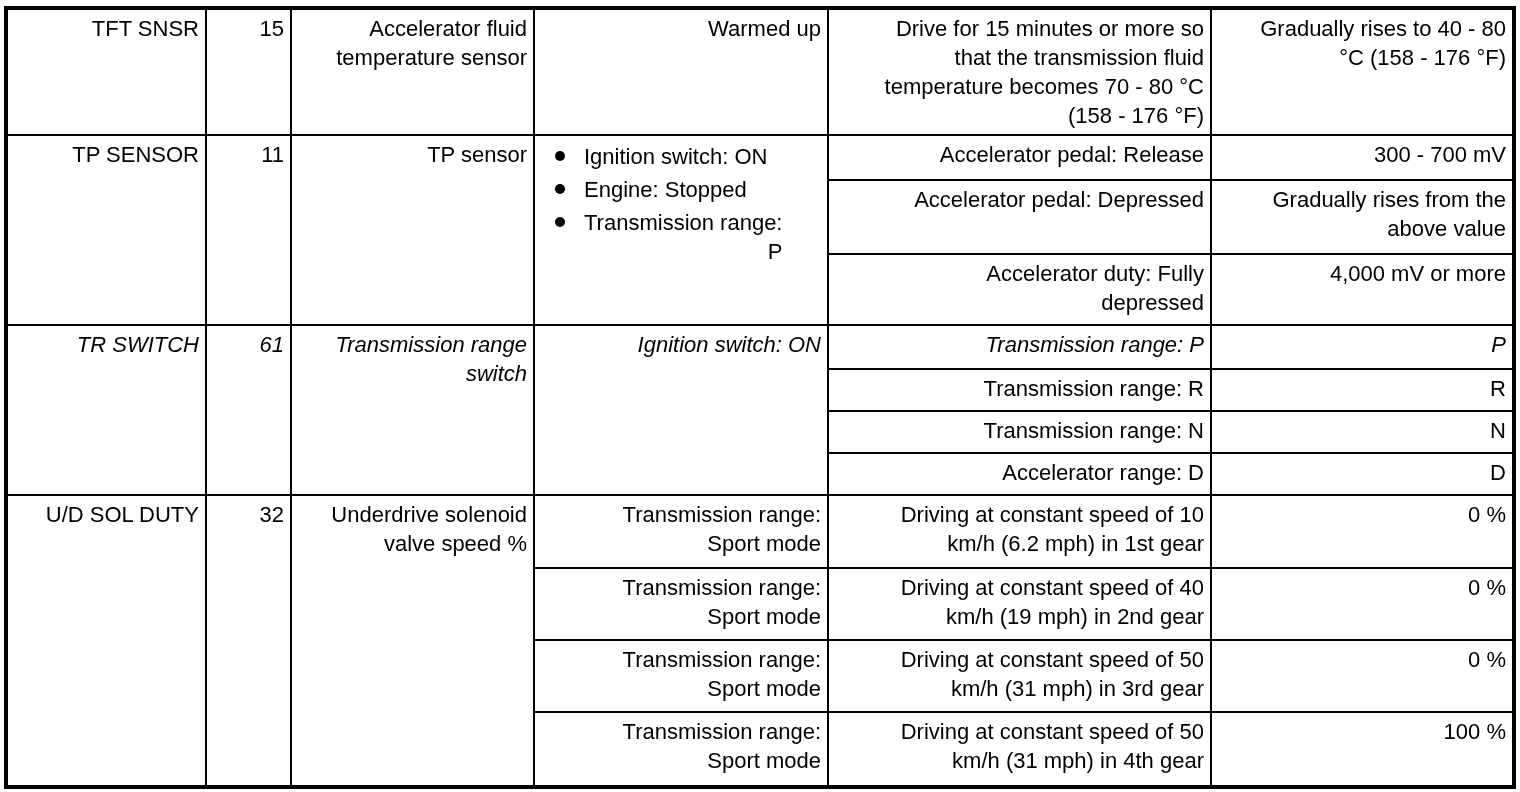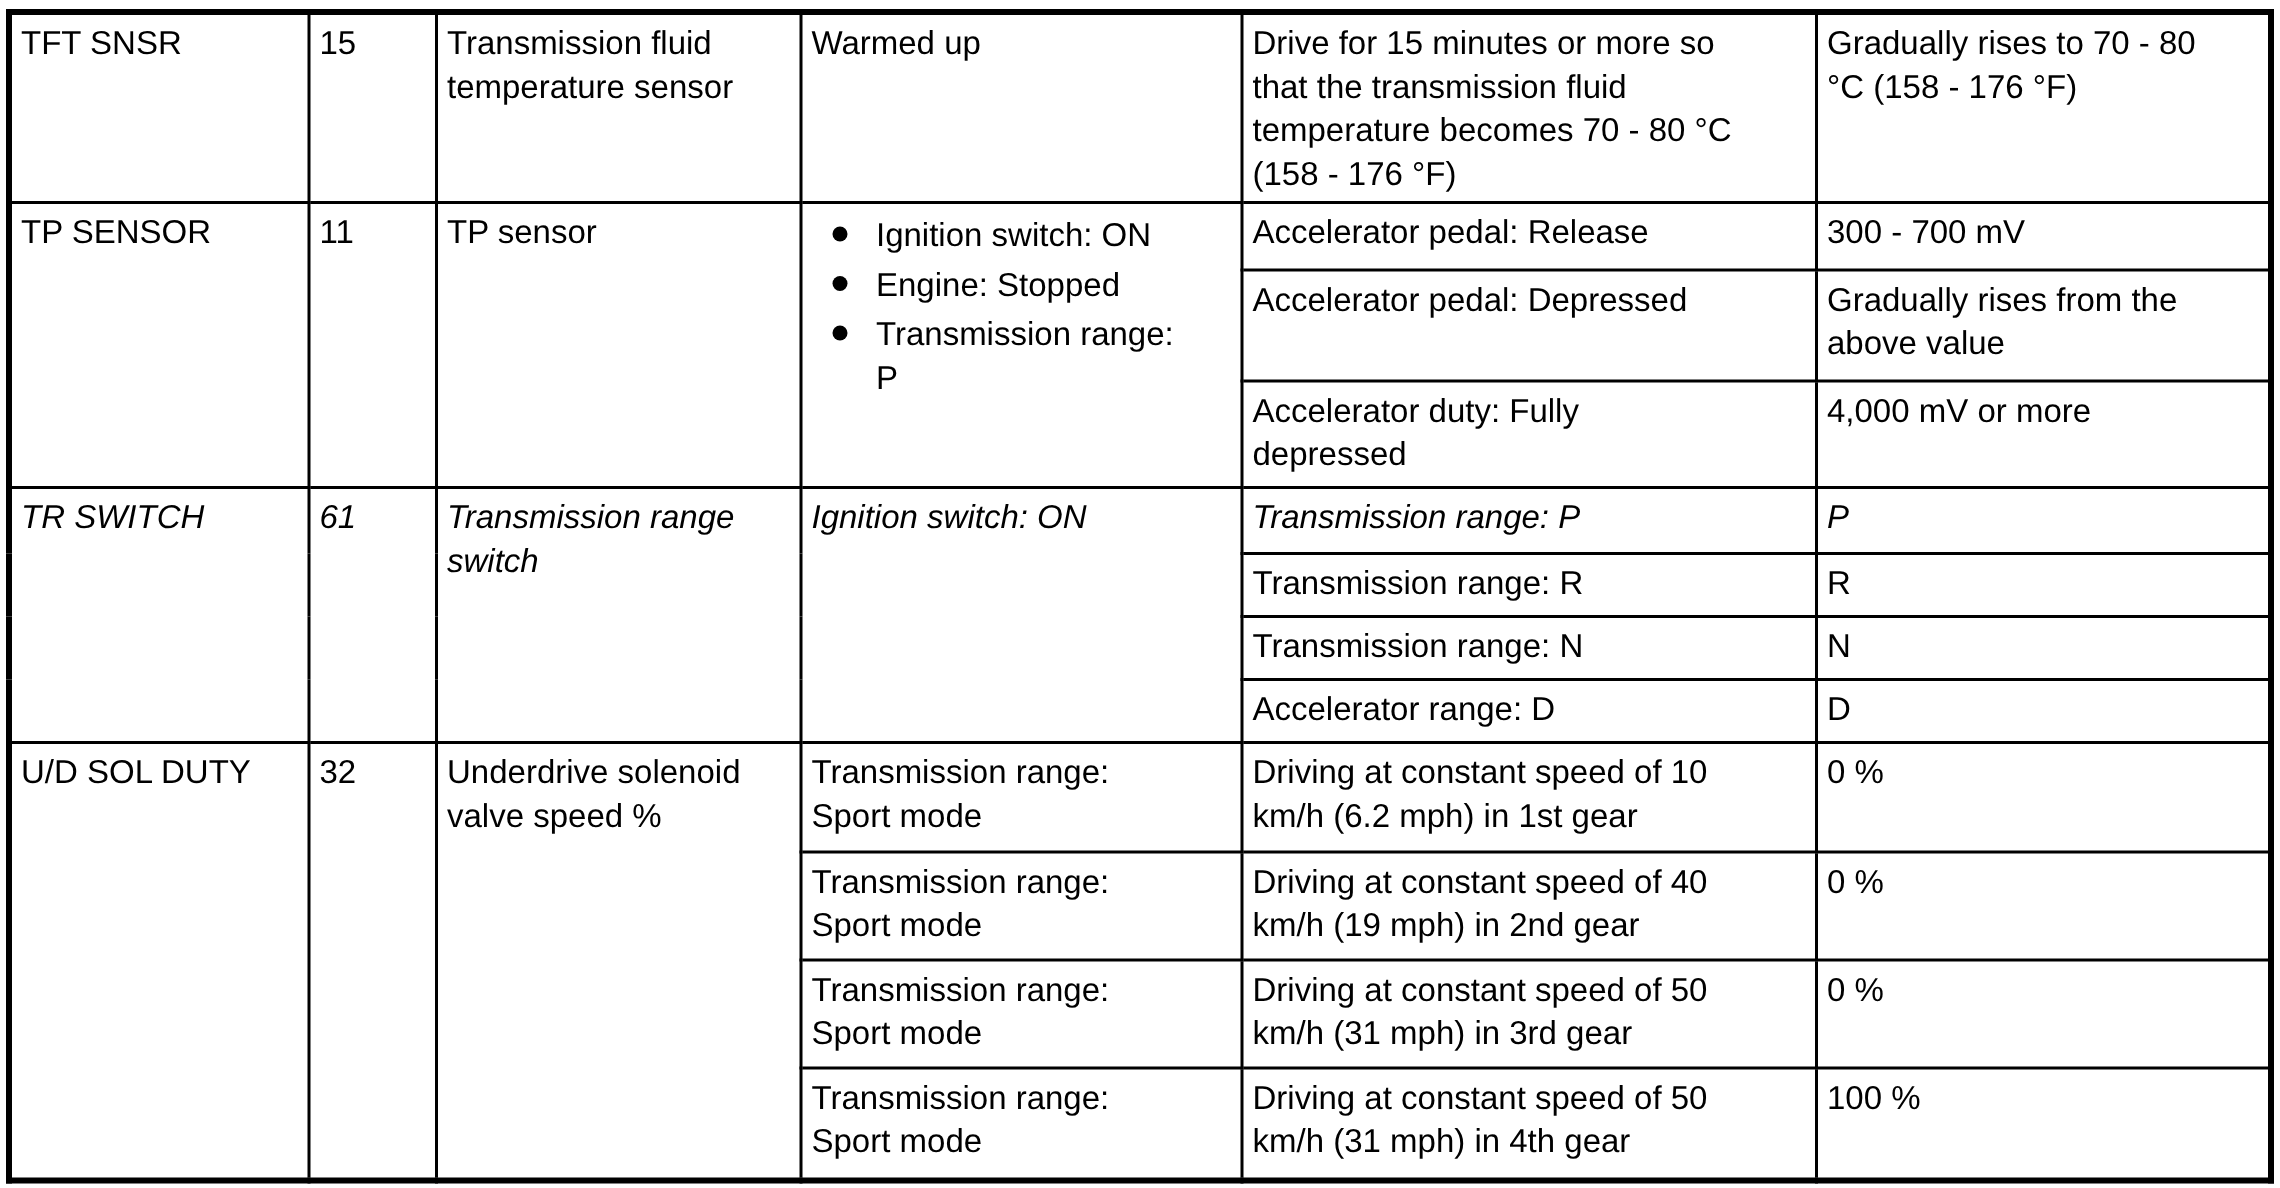--- a/index.html
+++ b/index.html
@@ -26,20 +26,21 @@
     table-layout: fixed;
     border: 4px solid #000000;
   }
   table.data-monitor td {
     border: 2px solid #000000;
     vertical-align: top;
     padding: 4px 6px 4px 6px;
     font-size: 22px;
     line-height: 29px;
     overflow: hidden;
+    text-align: right;
   }
   .txt { white-space: pre-line; }
 
   
   .bullets { padding-top: 2px; }
   .bullet-item { display: flex; padding-left: 14px; }
   .bullet-item + .bullet-item { margin-top: 4px; }
   .dot {
     flex: 0 0 auto;
     width: 10px;
@@ -80,34 +81,34 @@
     <tbody>
 
       <tr class="rA1">
         <td>
             <div class="txt">TFT SNSR</div>
           </td>
         <td>
             <div class="txt">15</div>
           </td>
         <td>
-            <div class="txt">Transmission fluid
+            <div class="txt">Accelerator fluid
 temperature sensor</div>
           </td>
         <td>
             <div class="txt">Warmed up</div>
           </td>
         <td>
             <div class="txt">Drive for 15 minutes or more so
 that the transmission fluid
 temperature becomes 70 - 80 °C
 (158 - 176 °F)</div>
           </td>
         <td>
-            <div class="txt">Gradually rises to 70 - 80
+            <div class="txt">Gradually rises to 40 - 80
 °C (158 - 176 °F)</div>
           </td>
       </tr>
 
       <tr class="rB1">
         <td rowspan="3">
             <div class="txt">TP SENSOR</div>
           </td>
         <td rowspan="3">
             <div class="txt">11</div>

